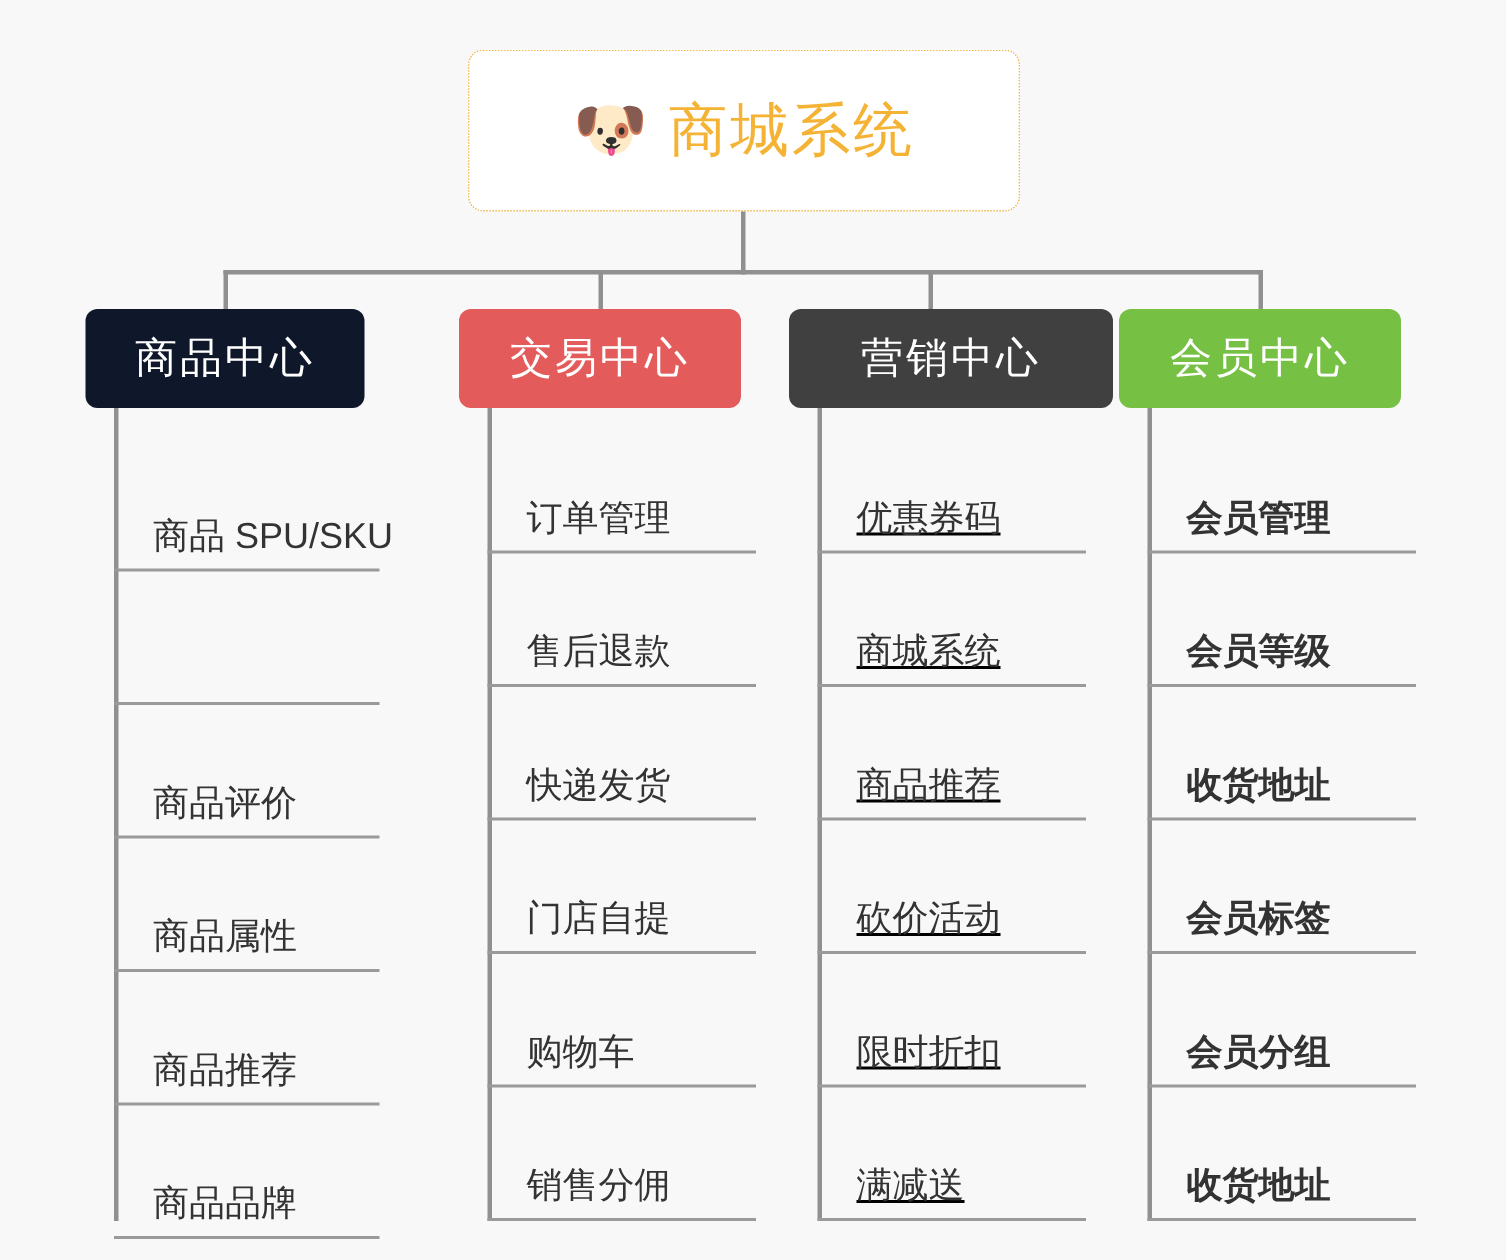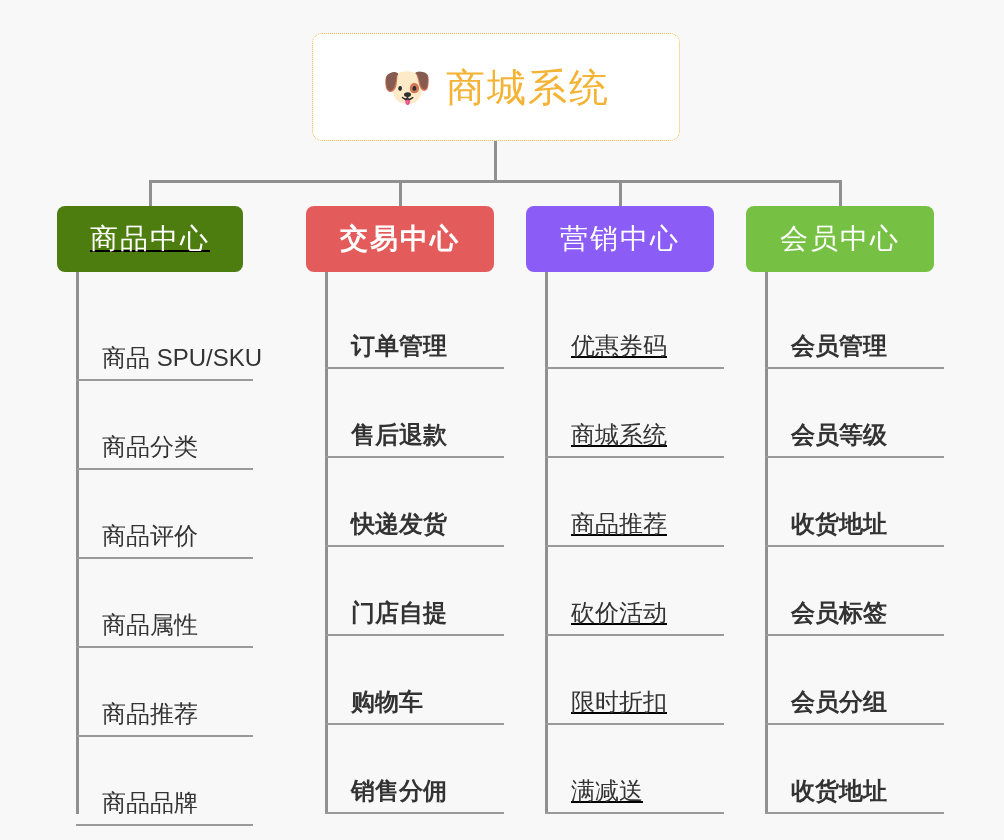--- a/index.html
+++ b/index.html
@@ -130,52 +130,51 @@
       <div class="conn conn-v" style="left: 494px; top: 141px; height: 42px; background: rgb(144, 144, 144);"></div>
       <div class="conn conn-h" style="left: 149px; top: 180px; width: 693px; background: rgb(144, 144, 144);"></div>
       <div class="conn conn-v" style="left: 149px; top: 180px; height: 26px; background: rgb(144, 144, 144);"></div>
       <div class="conn conn-v" style="left: 399px; top: 180px; height: 26px; background: rgb(144, 144, 144);"></div>
       <div class="conn conn-v" style="left: 619px; top: 180px; height: 26px; background: rgb(144, 144, 144);"></div>
       <div class="conn conn-v" style="left: 839px; top: 180px; height: 26px; background: rgb(144, 144, 144);"></div>
     </div>
 
   <div id="columns">
       <div class="column" style="left: 57px; width: 186px;">
-        <div class="cat-header" style="background: #4d7c0f; width: 186px; text-decoration: underline;">
+        <div class="cat-header" style="background: #0f172a; width: 186px;">
           <span class="cat-header-label">商品中心</span>
         </div>
         <div class="trunk" style="background: rgb(144, 144, 144); height: 542px;"></div>
         <div class="leaves" style="padding-top: 20px;">
           <div class="leaf">
             <span class="leaf-label">商品 SPU/SKU</span>
             <div class="leaf-underline" style="width: 177px;"></div>
           </div>
           <div class="leaf">
-            <span class="leaf-label">商品分类</span>
             <div class="leaf-underline" style="width: 177px;"></div>
           </div>
           <div class="leaf">
             <span class="leaf-label">商品评价</span>
             <div class="leaf-underline" style="width: 177px;"></div>
           </div>
           <div class="leaf">
             <span class="leaf-label">商品属性</span>
             <div class="leaf-underline" style="width: 177px;"></div>
           </div>
           <div class="leaf">
             <span class="leaf-label">商品推荐</span>
             <div class="leaf-underline" style="width: 177px;"></div>
           </div>
           <div class="leaf">
             <span class="leaf-label">商品品牌</span>
             <div class="leaf-underline" style="width: 177px;"></div>
           </div>
         </div>
       </div>
-      <div class="column" style="left: 306px; width: 188px; font-weight: bold;">
+      <div class="column" style="left: 306px; width: 188px;">
         <div class="cat-header" style="background: rgb(227, 91, 91); width: 188px;">
           <span class="cat-header-label">交易中心</span>
         </div>
         <div class="trunk" style="background: rgb(144, 144, 144); height: 542px;"></div>
         <div class="leaves" style="padding-top: 8px;">
           <div class="leaf">
             <span class="leaf-label">订单管理</span>
             <div class="leaf-underline" style="width: 179px;"></div>
           </div>
           <div class="leaf">
@@ -194,21 +193,21 @@
             <span class="leaf-label">购物车</span>
             <div class="leaf-underline" style="width: 179px;"></div>
           </div>
           <div class="leaf">
             <span class="leaf-label">销售分佣</span>
             <div class="leaf-underline" style="width: 179px;"></div>
           </div>
         </div>
       </div>
       <div class="column" style="left: 526px; width: 188px;">
-        <div class="cat-header" style="background: #8b5cf6; width: 188px;">
+        <div class="cat-header" style="background: #404040; width: 216px;">
           <span class="cat-header-label">营销中心</span>
         </div>
         <div class="trunk" style="background: rgb(144, 144, 144); height: 542px;"></div>
         <div class="leaves" style="padding-top: 8px; text-decoration: underline;">
           <div class="leaf">
             <span class="leaf-label">优惠券码</span>
             <div class="leaf-underline" style="width: 179px;"></div>
           </div>
           <div class="leaf">
             <span class="leaf-label">商城系统</span>

